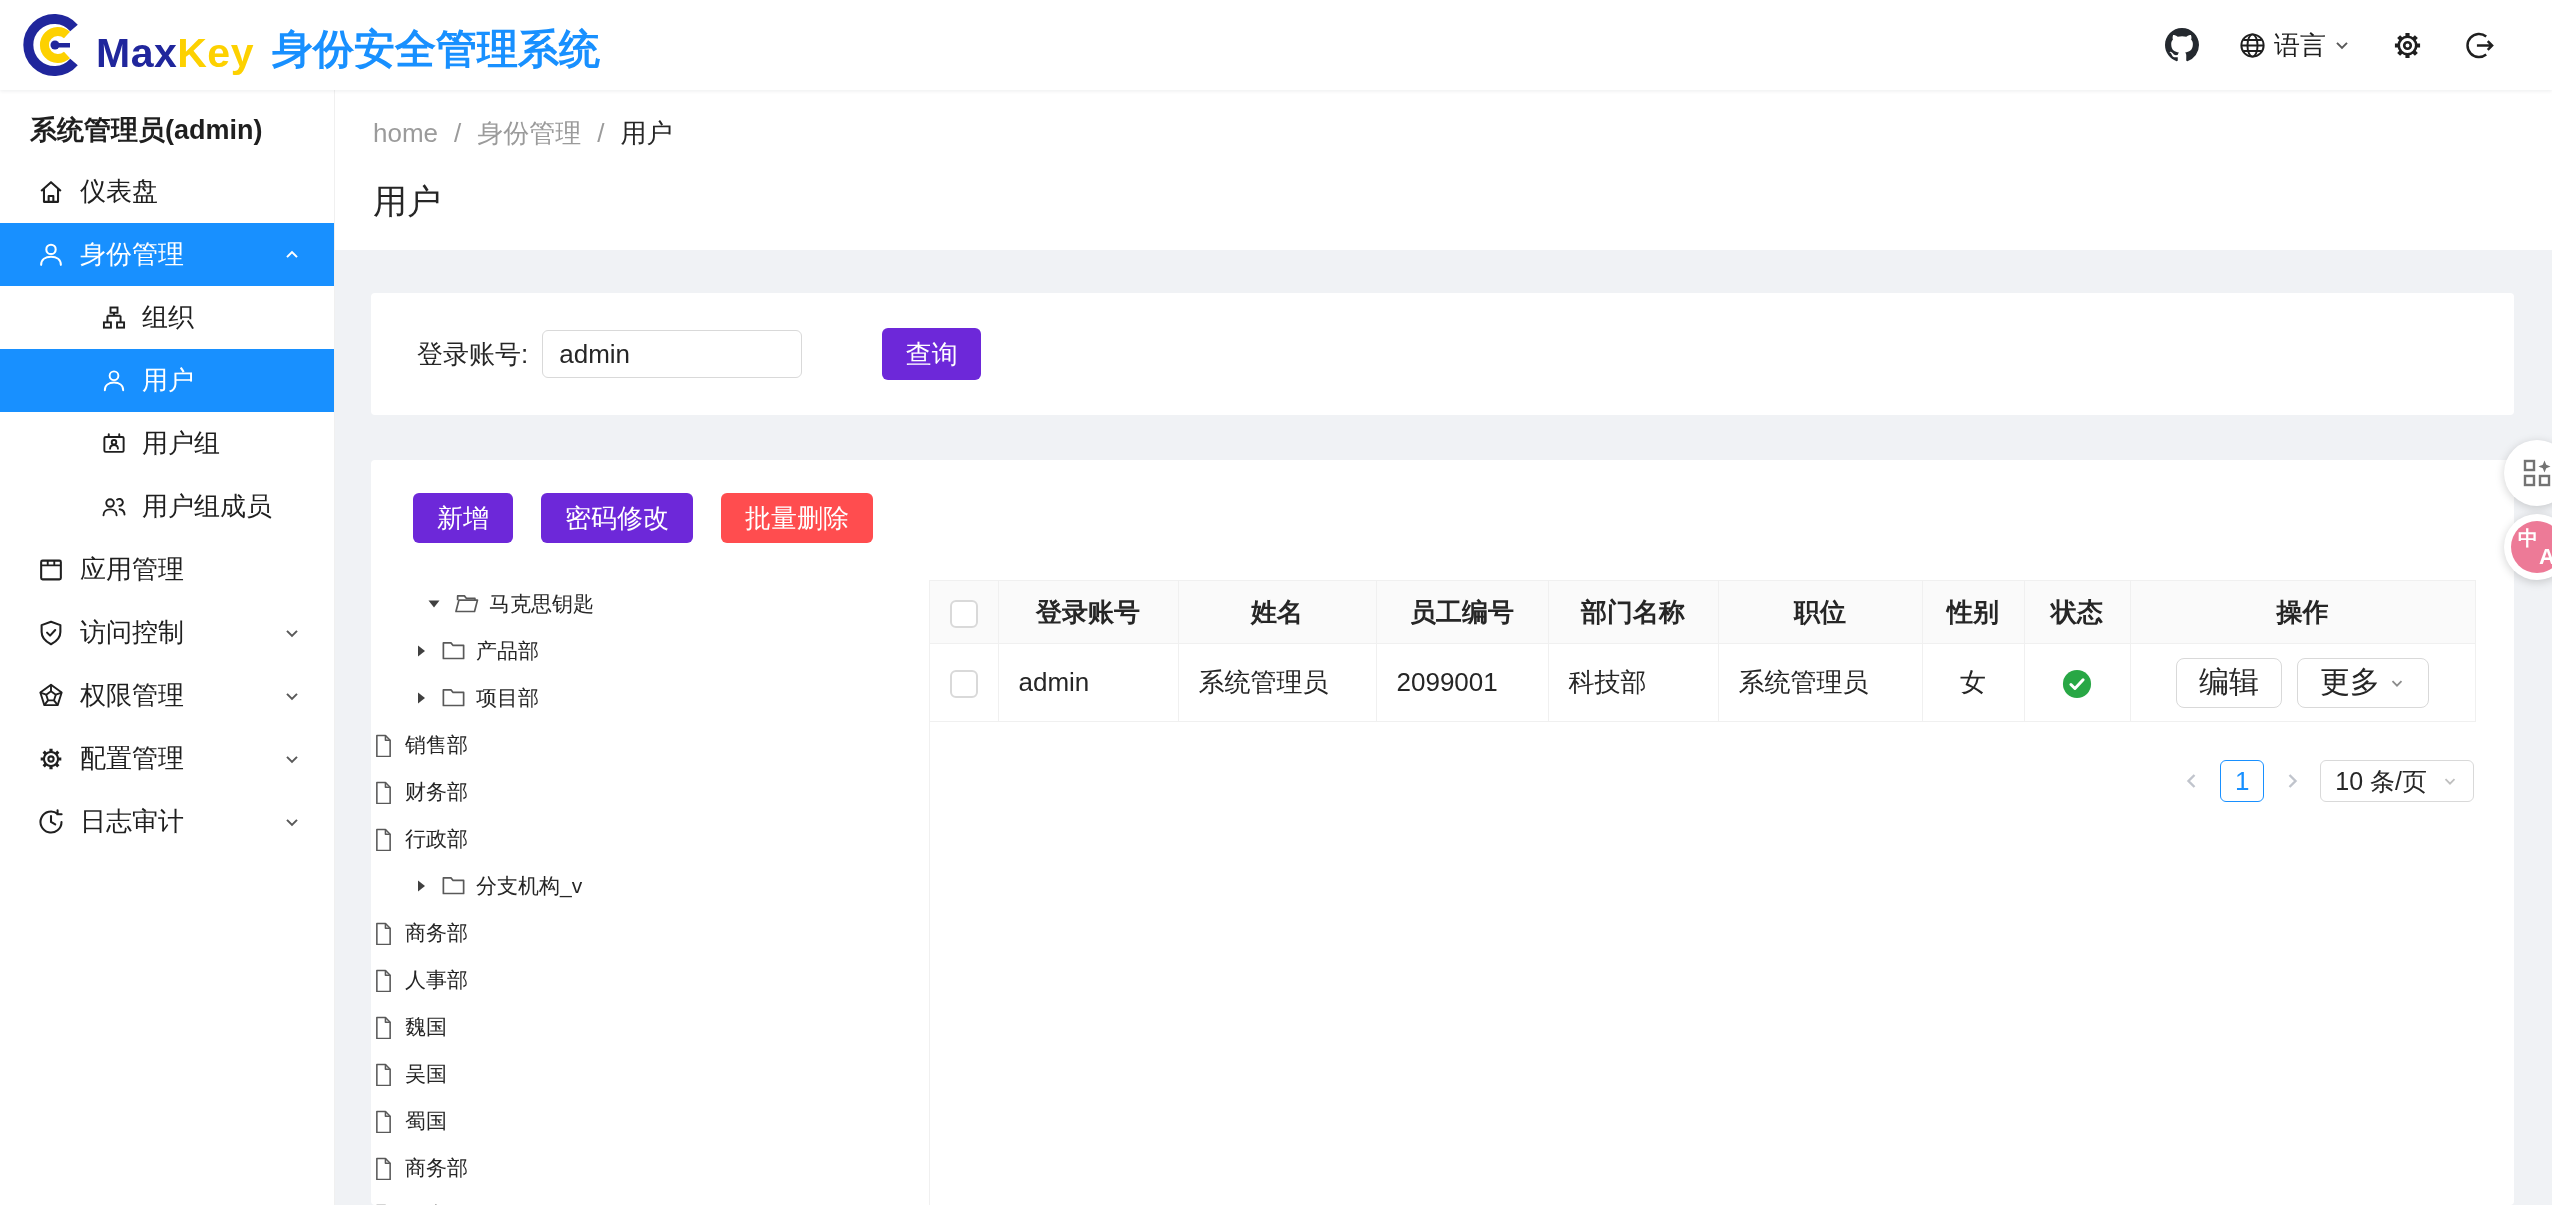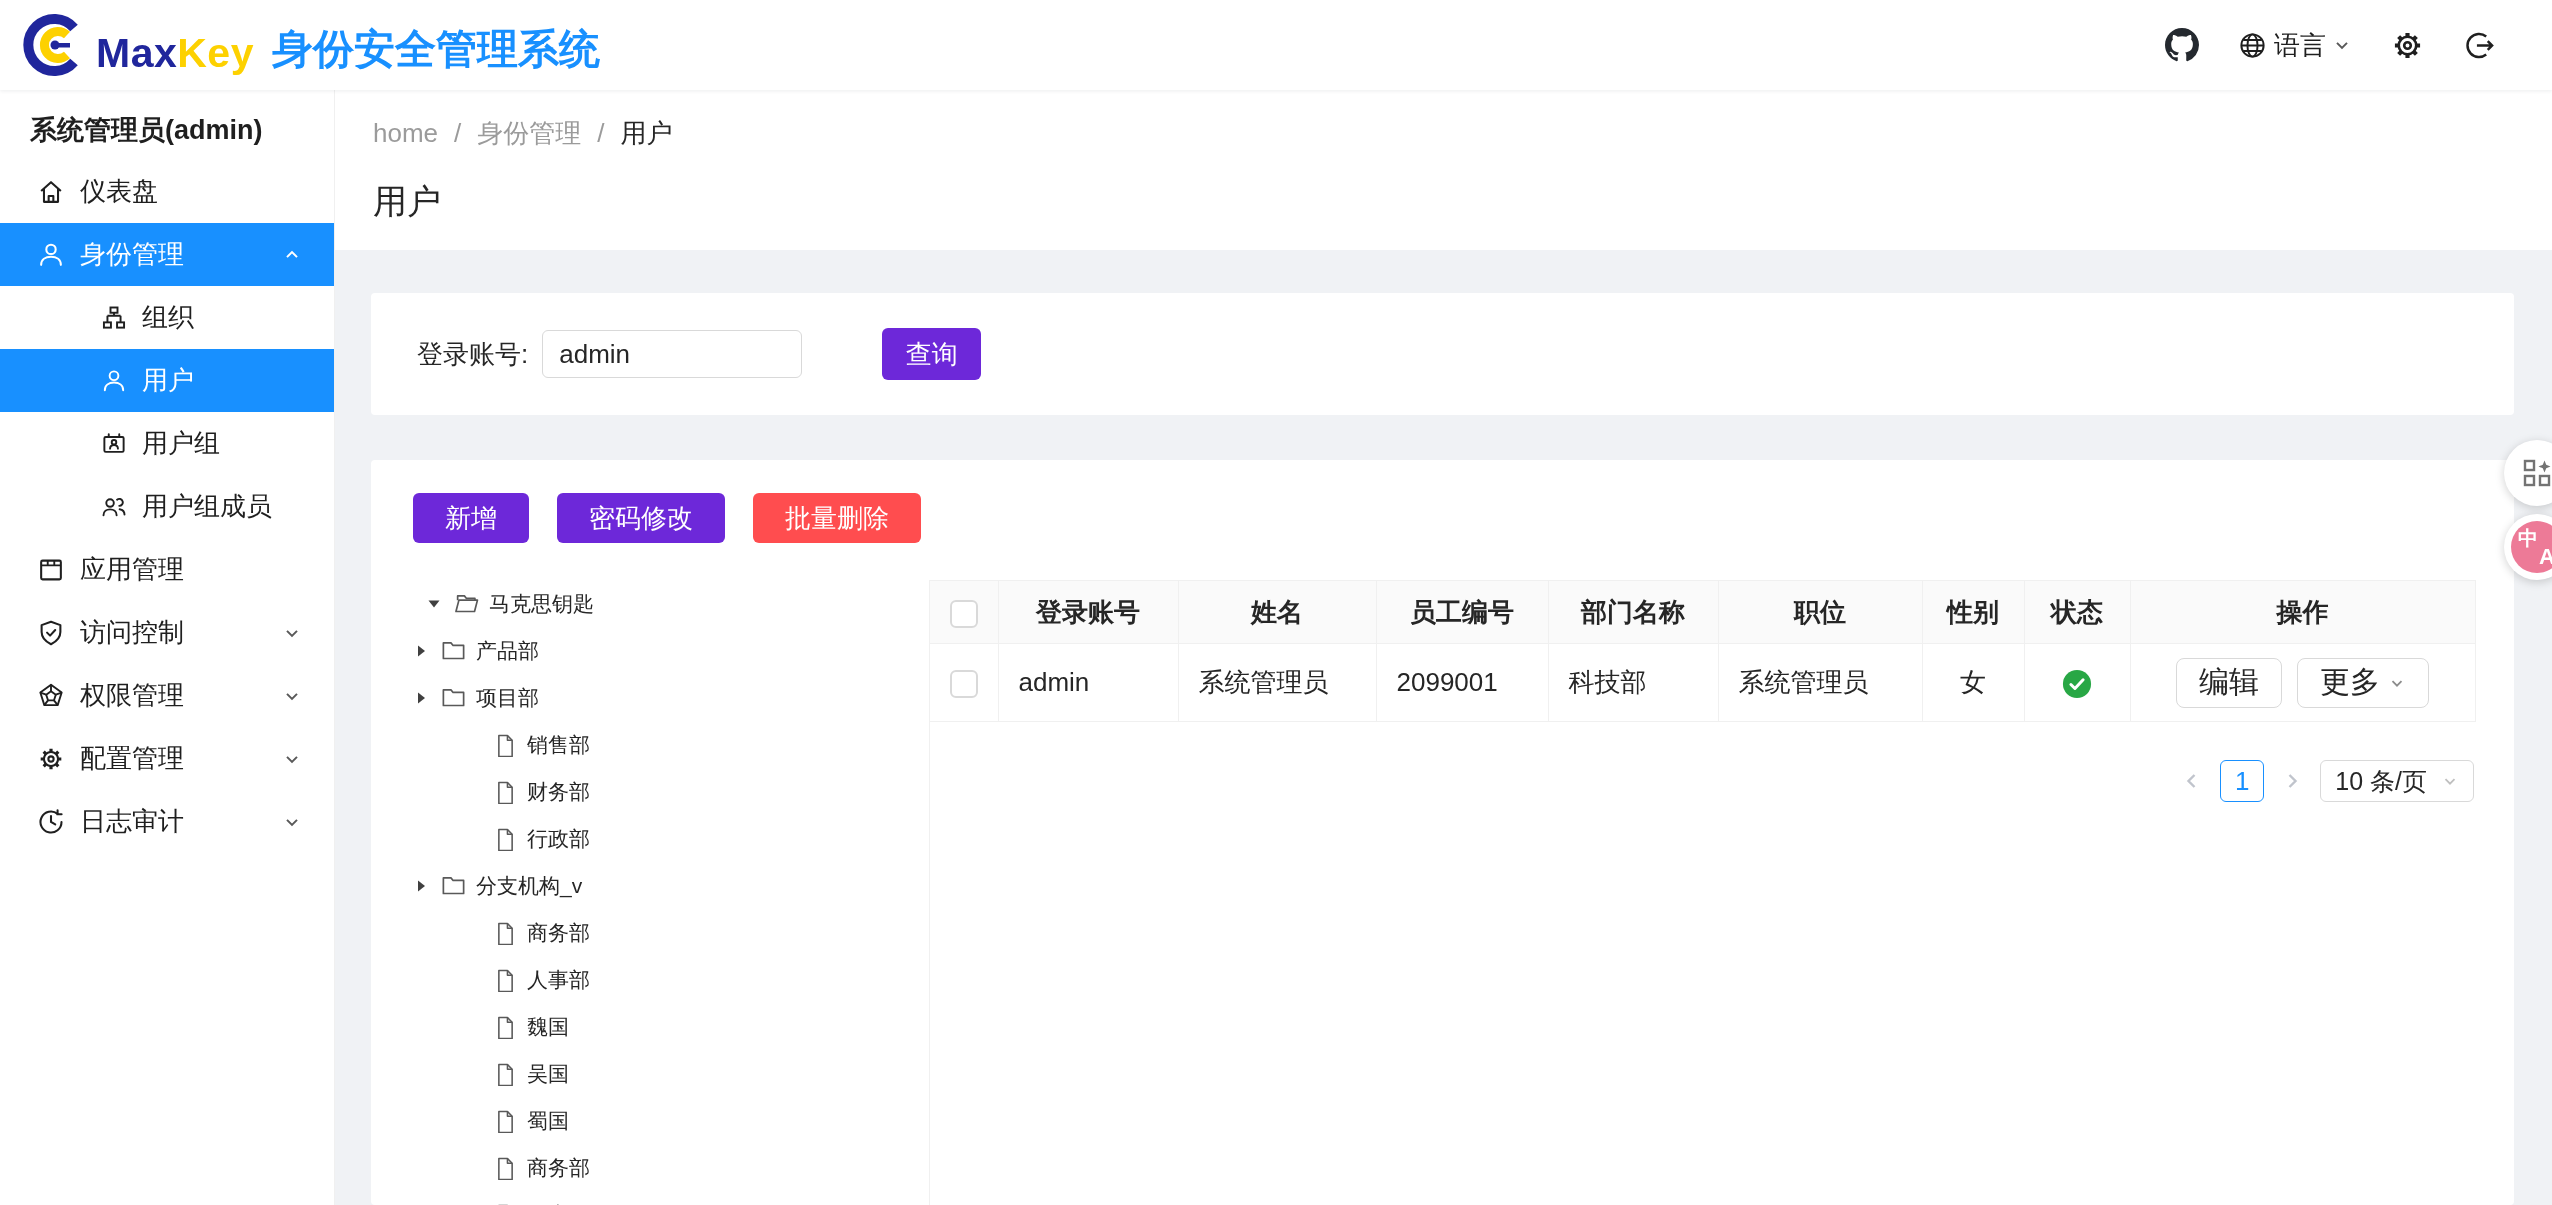--- a/index.html
+++ b/index.html
@@ -45,28 +45,28 @@
                   font-size:26px; padding:0 16px; color:#262626; outline:none;
                   font-family:"Liberation Sans","DejaVu Sans",sans-serif; }
   .btn { border:none; border-radius:6px; color:#fff; font-size:26px; cursor:pointer;
          font-family:"Liberation Sans","DejaVu Sans",sans-serif; }
   .btn-primary { background:#6d28d9; }
   .btn-danger { background:#ff4d4f; }
   .search-btn { width:99px; height:52px; margin-left:80px; }
 
   .main-card { flex:1; min-height:0; padding-top:33px; display:flex; flex-direction:column; overflow:hidden; }
   .toolbar { display:flex; gap:28px; padding-left:42px; margin-bottom:37px; flex:none; }
-  .toolbar .btn { height:50px; padding:0 32px; }
+  .toolbar .btn { height:50px; padding:0 24px; }
 
   .work-row { flex:1; display:flex; min-height:0; }
   .tree-panel { width:558px; flex:none; overflow:hidden; }
   .tree-row { height:47px; display:flex; align-items:center; gap:9px; font-size:21px; cursor:pointer; color:#262626; }
   .tree-row.lvl0 { padding-left:53px; }
   .tree-row.lvl1 { padding-left:40px; }
-  .tree-row.leaf { padding-left:122px; }
+  .tree-row.leaf { }
   .caret { width:20px; display:flex; justify-content:center; }
   .tree-ic { color:#595959; display:flex; }
 
   .table-panel { flex:1; border-left:1px solid #f0f0f0; min-width:0; display:flex; flex-direction:column; }
   table { border-collapse:collapse; table-layout:fixed; width:1545px; flex:none; }
   th,td { border-right:1px solid #f0f0f0; border-bottom:1px solid #f0f0f0; font-size:26px; }
   th { background:#fafafa; height:63px; font-weight:600; text-align:center; color:#262626; border-top:1px solid #f0f0f0; }
   td { height:78px; background:#fff; text-align:left; padding-left:20px; }
   td.center, th.center { text-align:center; padding-left:0; }
   .cb { width:28px; height:28px; border:2px solid #d9d9d9; border-radius:6px; background:#fff;

